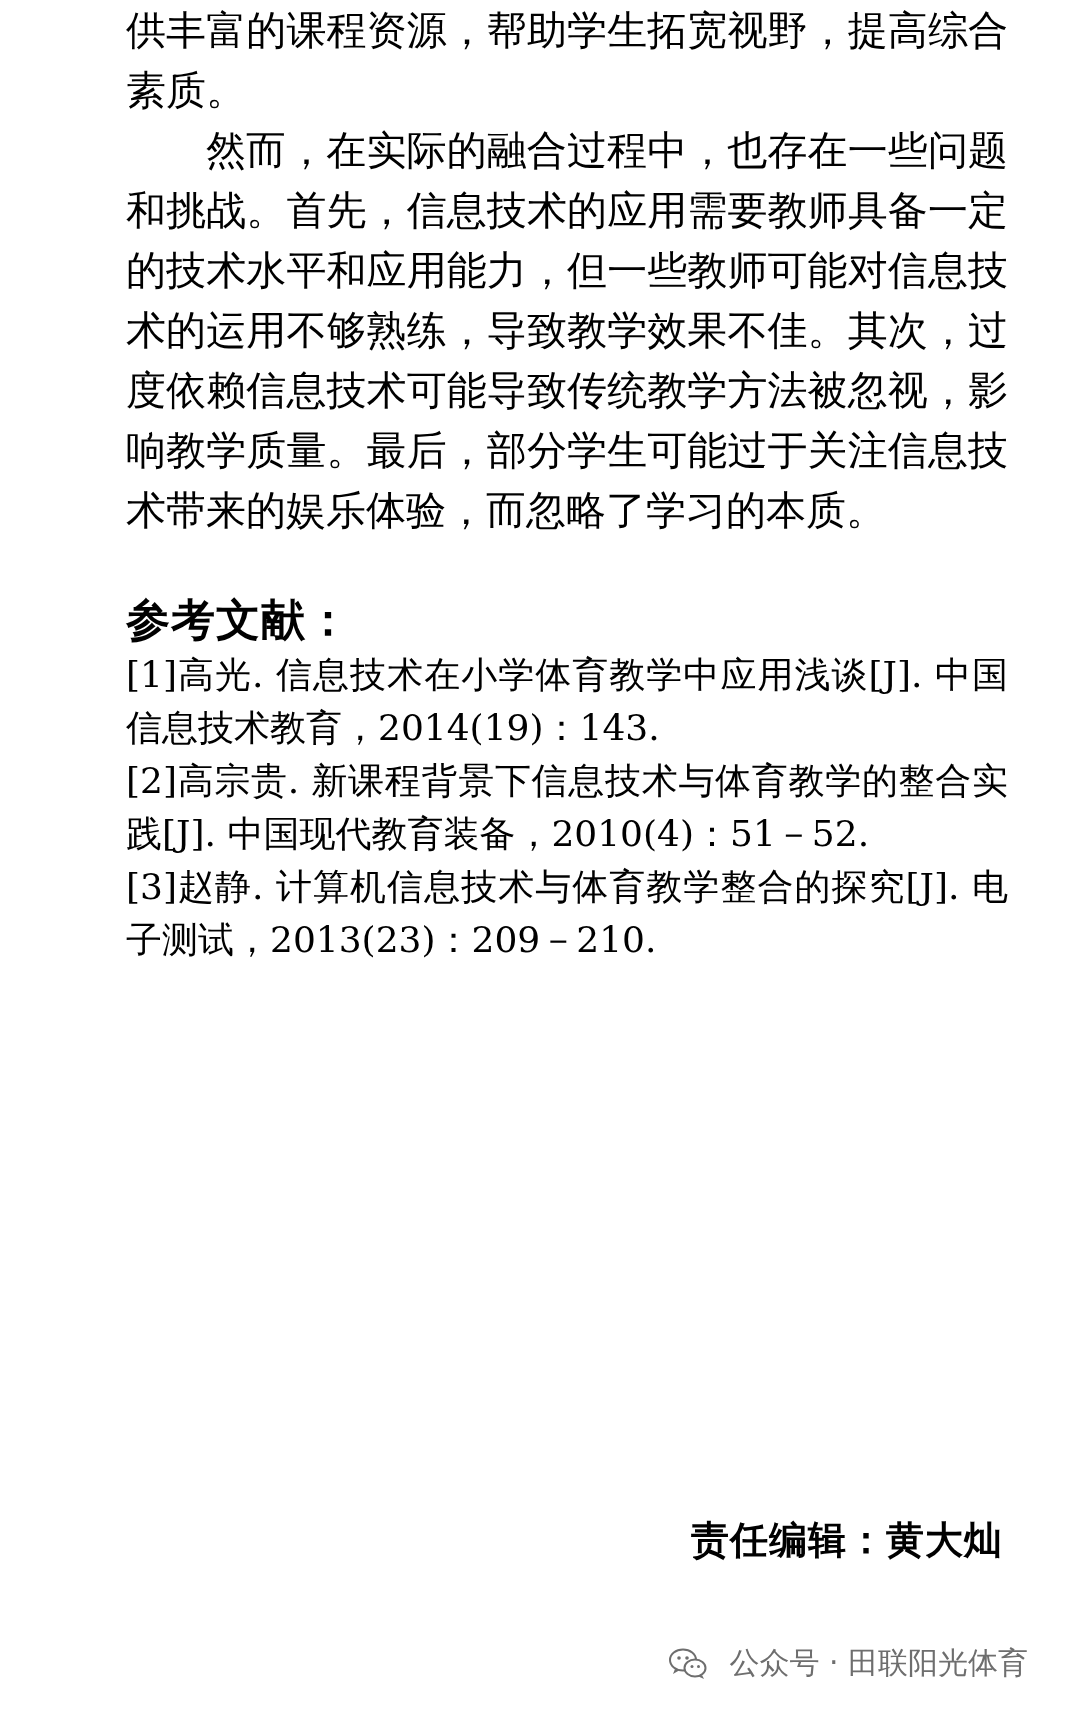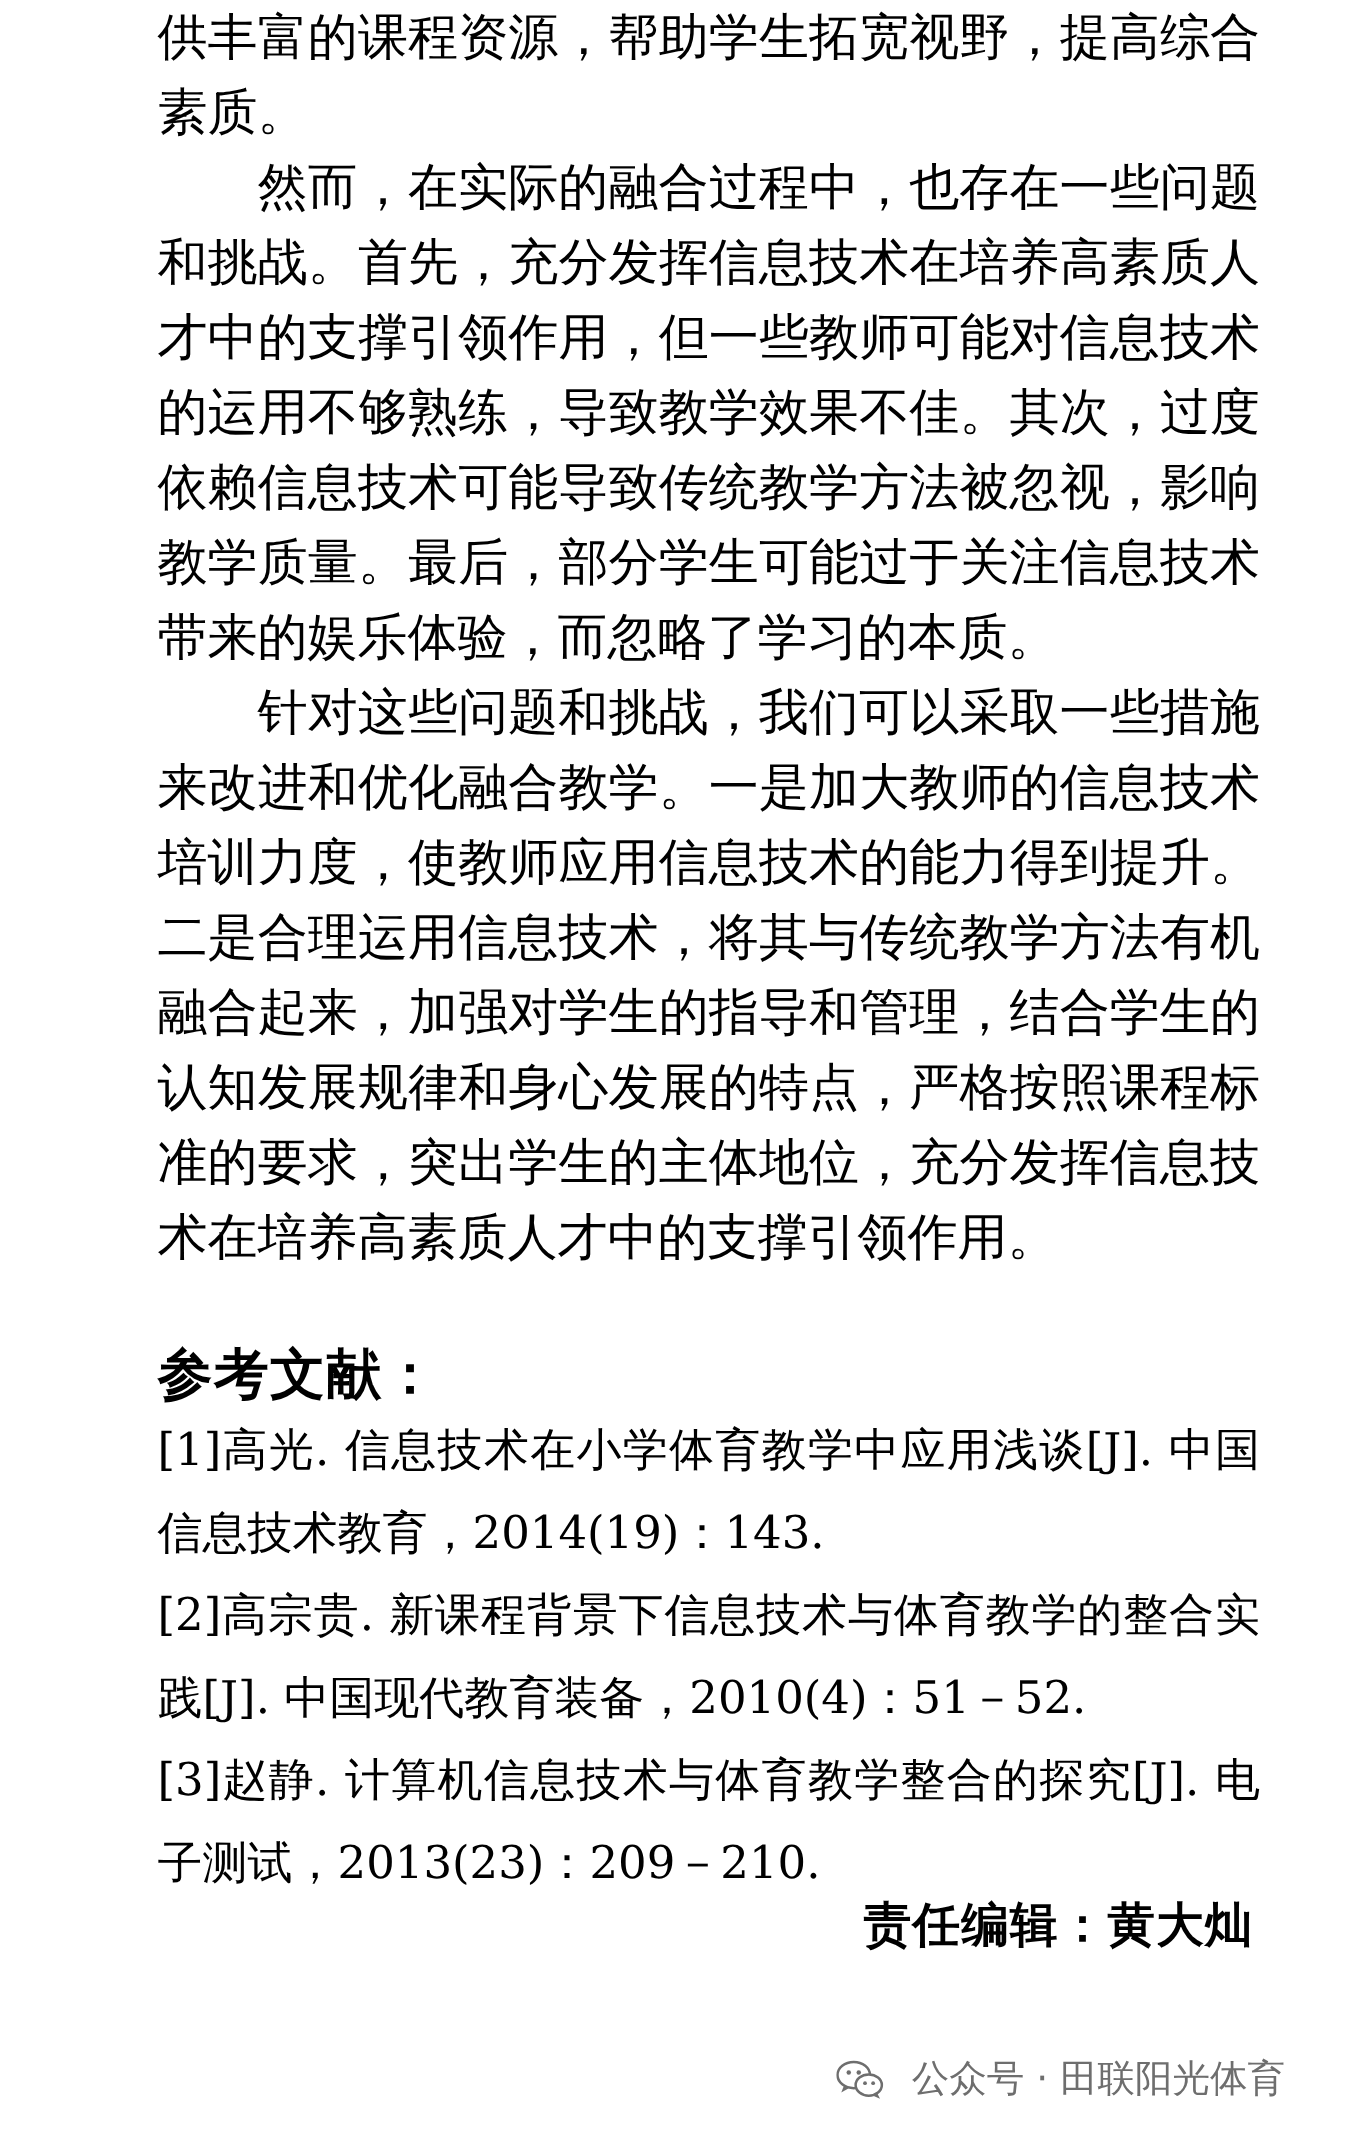--- a/index.html
+++ b/index.html
@@ -39,21 +39,21 @@
   .ref-title {
     margin-top: 52px;
     font-size: 44px;
     font-weight: bold;
     line-height: 56px;
     letter-spacing: 1px;
   }
   .ref-list p {
     margin: 0;
     font-size: 36px;
-    line-height: 66px;
+    line-height: 53px;
     text-align: justify;
     text-justify: inter-ideograph;
   }
   .editor-line {
     position: absolute;
     right: 85px;
     bottom: 144px;
     font-size: 38px;
     letter-spacing: 1px;
     font-weight: 600;
@@ -77,22 +77,21 @@
   }
   .wm-icon svg { display: block; }
 </style>
 </head>
 <body>
 
 <div class="page">
 
   <div class="body-text">
     <p>供丰富的课程资源，帮助学生拓宽视野，提高综合素质。</p>
-    <p class="indent">然而，在实际的融合过程中，也存在一些问题和挑战。首先，充分发挥信息技术在培养高素质人才中的支撑引领作用，但一些教师可能对信息技术的运用不够熟练，导致教学效果不佳。其次，过度依赖信息技术可能导致传统教学方法被忽视，影响教学质量。最后，部分学生可能过于关注信息技术带来的娱乐体验，而忽略了学习的本质。</p>
-    <p class="indent">针对这些问题和挑战，我们可以采取一些措施来改进和优化融合教学。一是加大教师的信息技术培训力度，使教师应用信息技术的能力得到提升。二是合理运用信息技术，将其与传统教学方法有机融合起来，加强对学生的指导和管理，结合学生的认知发展规律和身心发展的特点，严格按照课程标准的要求，突出学生的主体地位，充分发挥信息技术在培养高素质人才中的支撑引领作用。</p>
+    <p class="indent">然而，在实际的融合过程中，也存在一些问题和挑战。首先，信息技术的应用需要教师具备一定的技术水平和应用能力，但一些教师可能对信息技术的运用不够熟练，导致教学效果不佳。其次，过度依赖信息技术可能导致传统教学方法被忽视，影响教学质量。最后，部分学生可能过于关注信息技术带来的娱乐体验，而忽略了学习的本质。</p>
   </div>
 
   <div class="ref-title">参考文献：</div>
 
   <div class="ref-list">
     <p>[1]高光. 信息技术在小学体育教学中应用浅谈[J]. 中国信息技术教育，2014(19)：143.</p>
     <p>[2]高宗贵. 新课程背景下信息技术与体育教学的整合实践[J]. 中国现代教育装备，2010(4)：51－52.</p>
     <p>[3]赵静. 计算机信息技术与体育教学整合的探究[J]. 电子测试，2013(23)：209－210.</p>
   </div>
 

